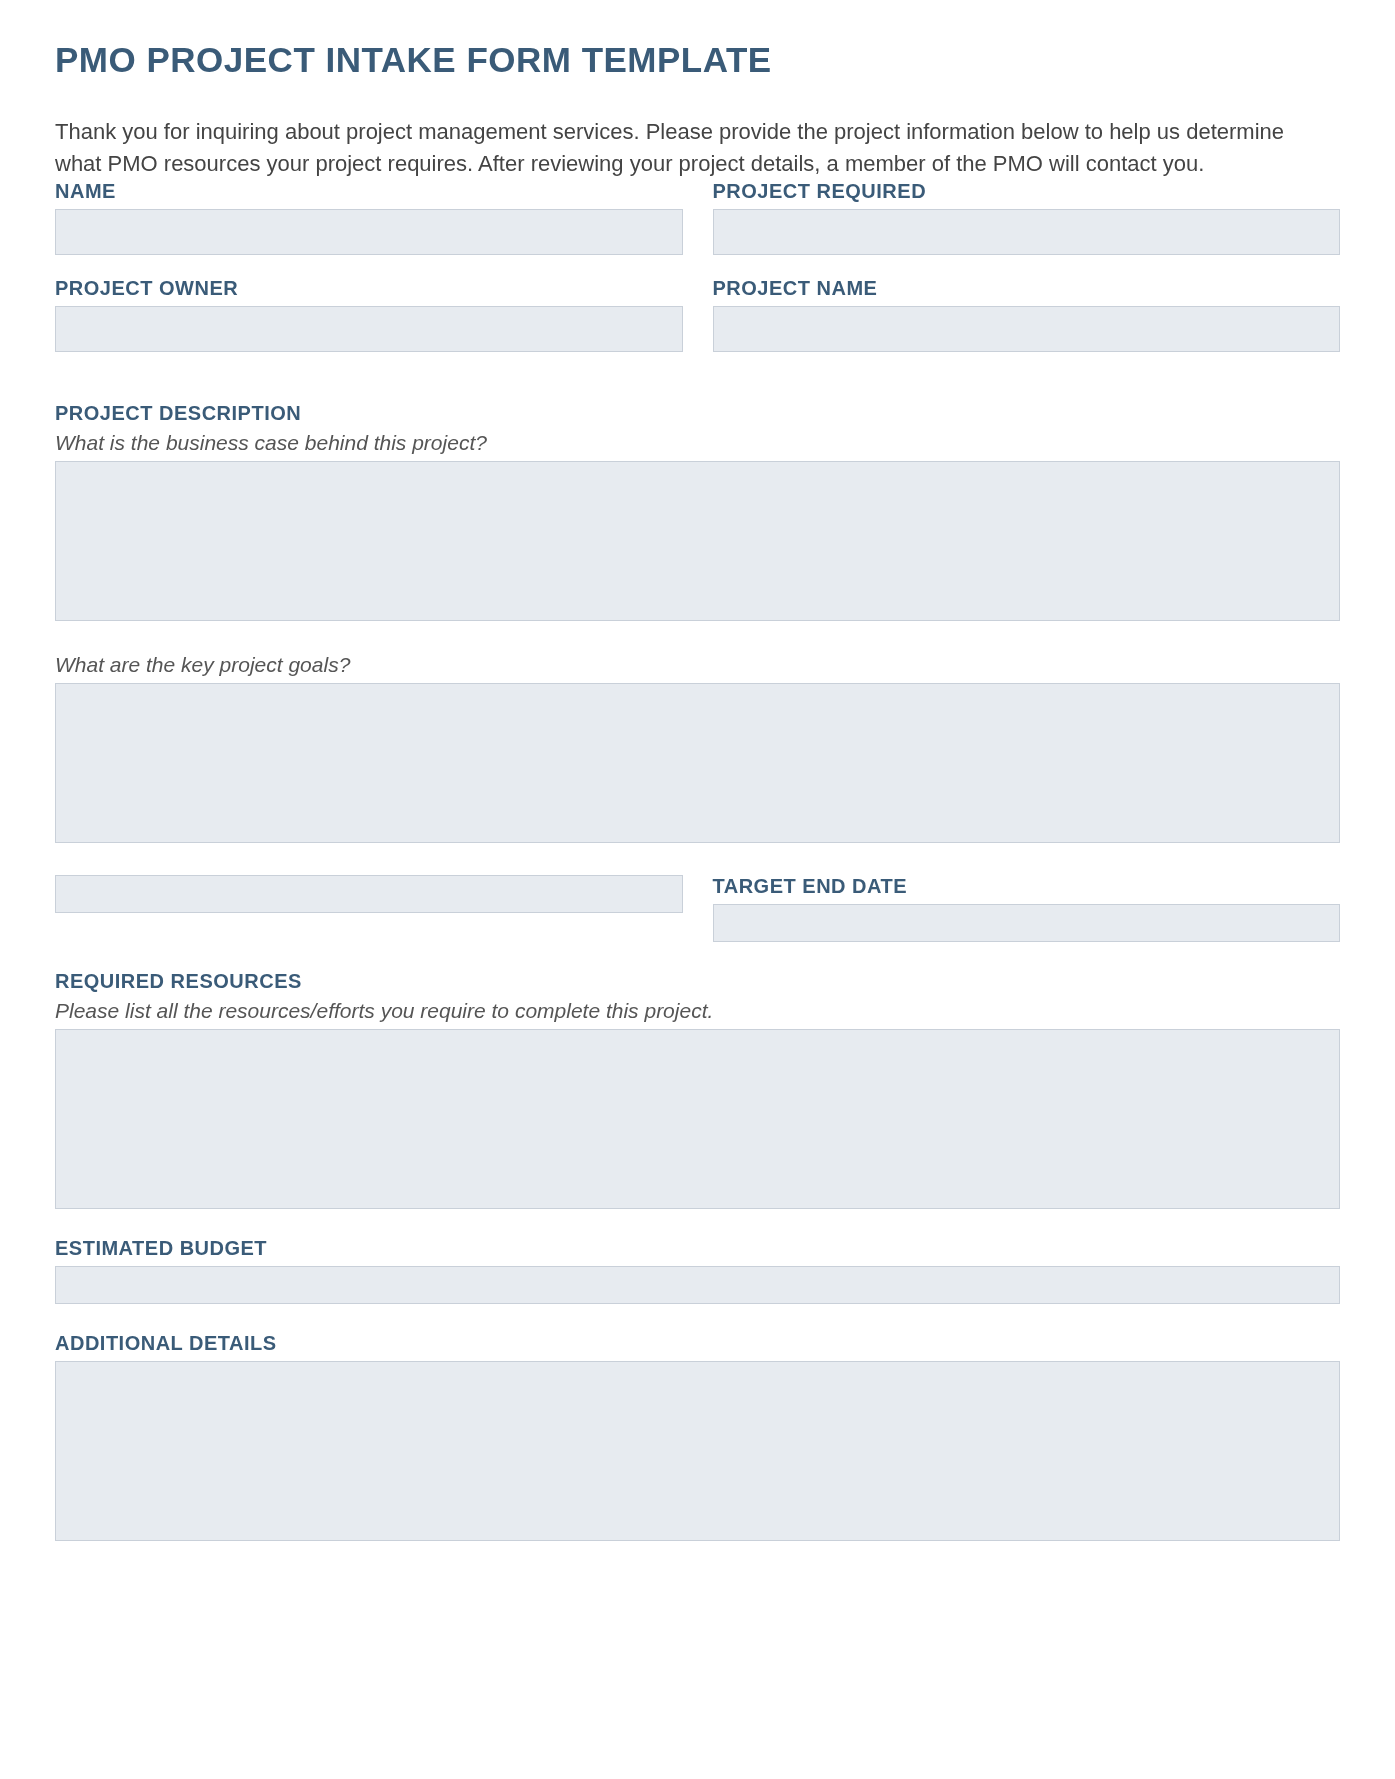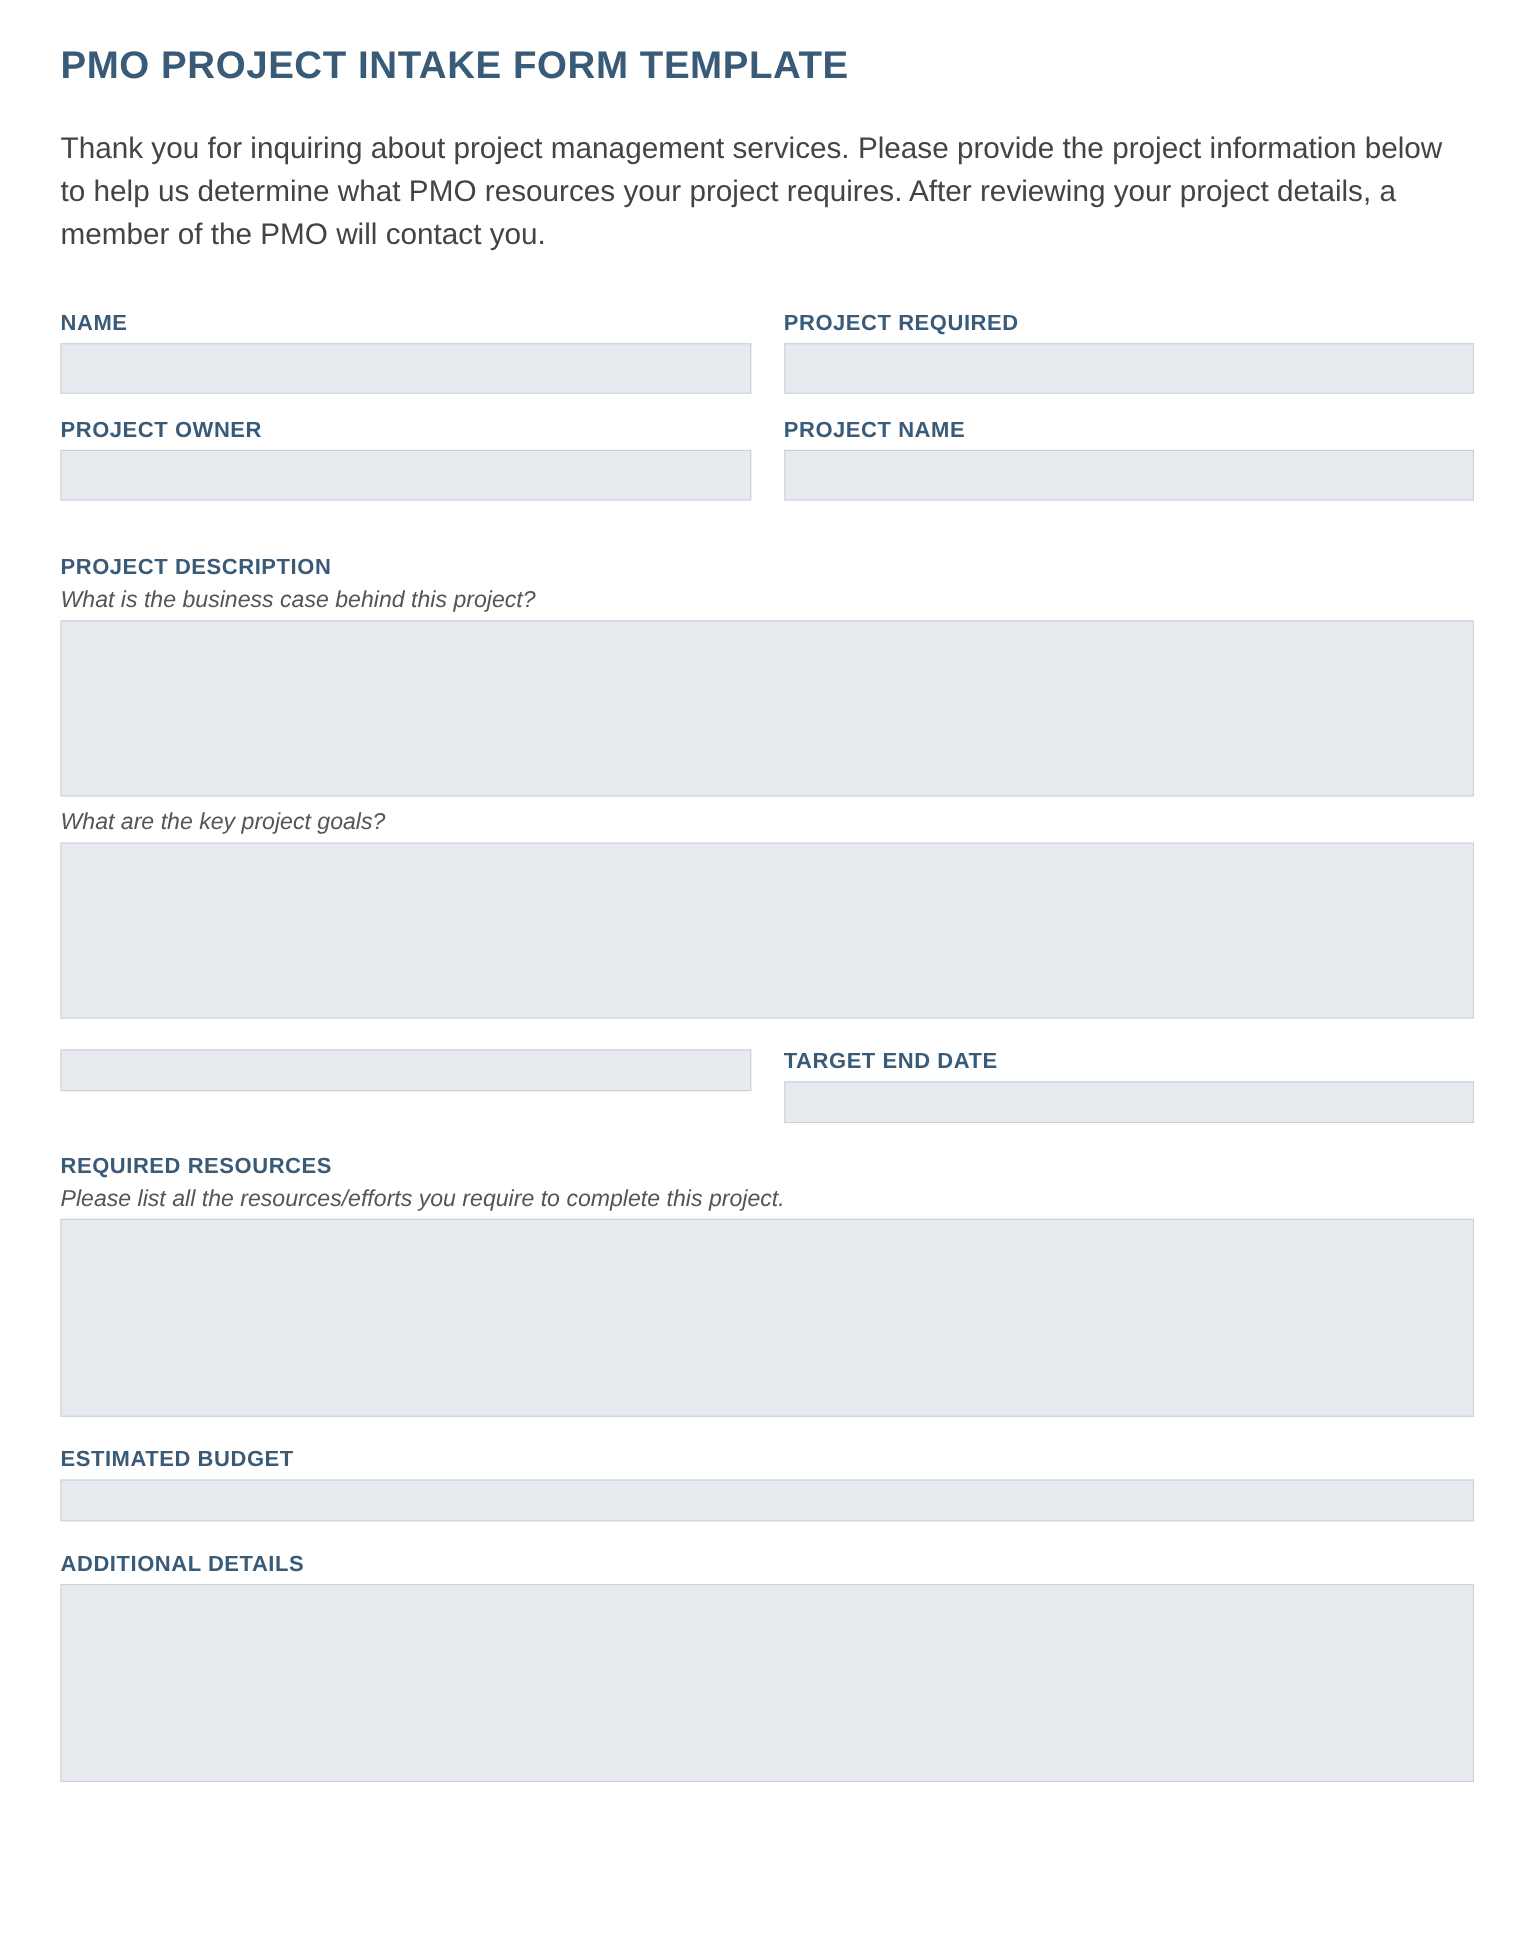--- a/index.html
+++ b/index.html
@@ -15,24 +15,23 @@
       width: 1395px;
     }
     .page-title {
       font-size: 35px;
       font-weight: bold;
       color: #3a5b78;
       letter-spacing: 0.5px;
       margin-bottom: 36px;
     }
     .intro {
-      font-size: 27px;
+      font-size: 22px;
       color: #444;
       line-height: 1.45;
-      margin-bottom: 50px;
       max-width: 1260px;
     }
     .row {
       display: flex;
       gap: 30px;
       margin-bottom: 22px;
     }
     .col {
       flex: 1;
     }
@@ -80,21 +79,21 @@
     .textarea-med {
       height: 180px;
     }
     .single-line {
       height: 38px;
     }
     .group {
       margin-bottom: 28px;
     }
     .subgroup {
-      margin-bottom: 12px;
+      margin-bottom: 32px;
     }
     textarea, input {
       outline: none;
     }
   </style>
 </head>
 <body>
 
 <h1 class="page-title">PMO PROJECT INTAKE FORM TEMPLATE</h1>
 

